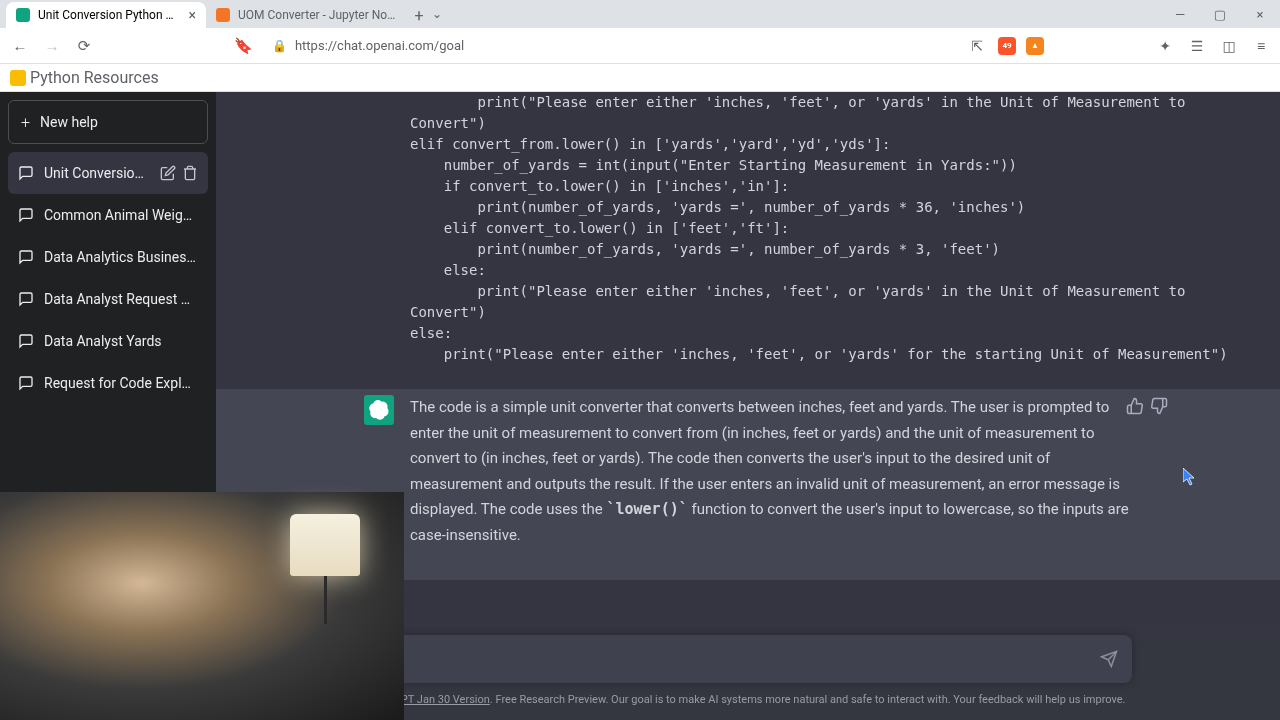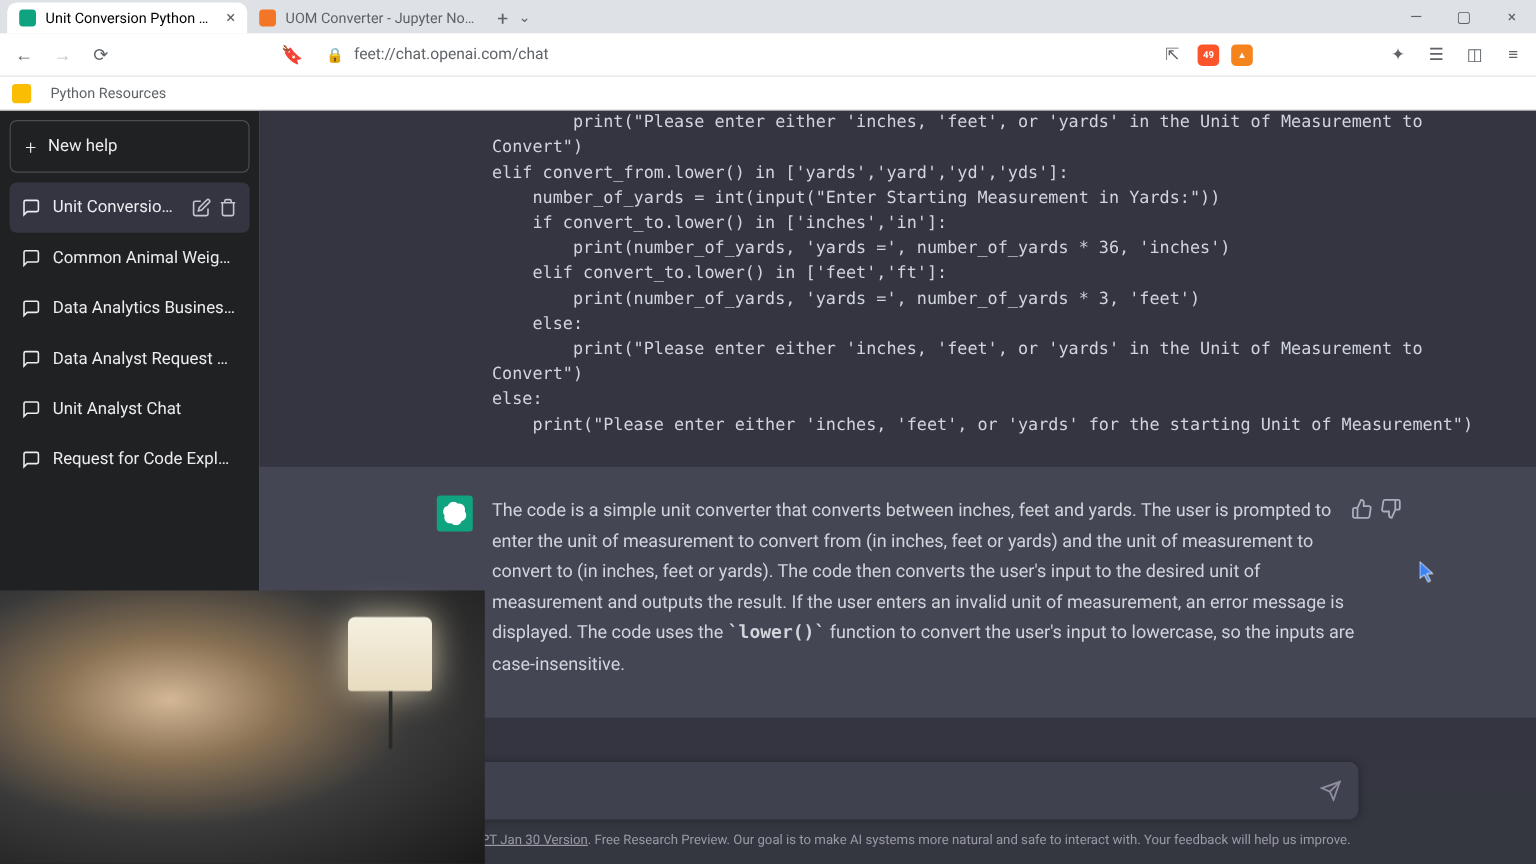--- a/index.html
+++ b/index.html
@@ -26,21 +26,21 @@
 .navbtn { width: 24px; height: 24px; display: flex; align-items: center; justify-content: center; color: #5f6368; font-size: 15px; }
 .navbtn.disabled { opacity: 0.4; }
 .addrbar { flex: 1; display: flex; align-items: center; gap: 8px; height: 28px; padding: 0 8px; color: #5f6368; font-size: 13px; }
 .lock { font-size: 12px; }
 .rightbtns { display: flex; gap: 10px; align-items: center; }
 .iconbtn { width: 22px; height: 22px; display: flex; align-items: center; justify-content: center; color: #5f6368; font-size: 14px; }
 .brave-icon { width: 18px; height: 18px; border-radius: 4px; background: #fb542b; display: flex; align-items: center; justify-content: center; color: #fff; font-size: 8px; font-weight: bold; }
 .brave-icon.orange { background: #f5841f; }
 
 
-.bookmarks { height: 28px; background: #fff; border-bottom: 1px solid #e0e0e0; display: flex; align-items: center; padding: 0 10px; gap: 16px; font-size: 12px; color: #5f6368; }
+.bookmarks { height: 28px; background: #fff; border-bottom: 1px solid #e0e0e0; display: flex; align-items: center; padding: 0 10px; gap: 4px; font-size: 16px; color: #5f6368; }
 .bm-icon { width: 16px; height: 16px; background: #fbbc04; border-radius: 3px; }
 
 
 .content { flex: 1; display: flex; overflow: hidden; }
 
 
 .sidebar { width: 216px; background: #202123; color: #ececf1; display: flex; flex-direction: column; padding: 8px; }
 .newchat { border: 1px solid #4d4d4f; border-radius: 6px; height: 44px; display: flex; align-items: center; padding: 0 12px; gap: 10px; font-size: 14px; cursor: pointer; margin-bottom: 8px; }
 .plus { font-size: 16px; font-weight: 300; }
 .conv { height: 42px; display: flex; align-items: center; padding: 0 10px; gap: 10px; font-size: 14px; border-radius: 6px; cursor: pointer; white-space: nowrap; overflow: hidden; }
@@ -48,21 +48,21 @@
 .conv-icon { width: 16px; height: 16px; flex-shrink: 0; }
 .conv-title { flex: 1; overflow: hidden; text-overflow: ellipsis; color: #ececf1; }
 .conv-actions { display: flex; gap: 6px; flex-shrink: 0; }
 .conv-action { width: 16px; height: 16px; color: #c5c5d2; font-size: 12px; }
 
 
 .chat { flex: 1; background: #343541; display: flex; flex-direction: column; overflow: hidden; position: relative; }
 .messages { flex: 1; overflow-y: auto; }
 .msg { padding: 0 120px; }
 .msg.user { background: #343541; padding-bottom: 24px; }
-.msg.assistant { background: #444654; padding-top: 24px; padding-bottom: 32px; }
+.msg.assistant { background: #444654; padding-top: 6px; padding-bottom: 32px; }
 .msg-inner { max-width: 768px; margin: 0 auto; display: flex; gap: 16px; position: relative; }
 .avatar { width: 30px; height: 30px; border-radius: 3px; flex-shrink: 0; }
 .avatar.gpt { background: #10a37f; display: flex; align-items: center; justify-content: center; }
 .avatar.gpt svg { width: 20px; height: 20px; }
 .msg-content { flex: 1; color: #d1d5db; font-size: 15px; line-height: 1.7; }
 .code { font-family: 'Consolas', 'Monaco', monospace; white-space: pre; font-size: 14px; line-height: 1.5; color: #d1d5db; }
 .msg-actions { position: absolute; right: -36px; top: 2px; display: flex; gap: 6px; }
 .thumb { width: 18px; height: 18px; color: #acacbe; cursor: pointer; }
 .inline-code { font-family: 'Consolas', 'Monaco', monospace; font-weight: bold; }
 
@@ -110,21 +110,21 @@
 </div>
 
 <div class="toolbar">
   <div class="navbtn">←</div>
   <div class="navbtn disabled">→</div>
   <div class="navbtn">⟳</div>
   <div style="width:120px"></div>
   <div class="navbtn">🔖</div>
   <div class="addrbar">
     <span class="lock">🔒</span>
-    <span>feet://chat.openai.com/chat</span>
+    <span>https://chat.openai.com/goal</span>
   </div>
   <div class="rightbtns">
     <div class="iconbtn">⇱</div>
     <div class="brave-icon">
         <span>49</span>
       </div>
     <div class="brave-icon orange">▲</div>
     <div style="width:90px"></div>
     <div class="iconbtn">✦</div>
     <div class="iconbtn">☰</div>
@@ -176,21 +176,21 @@
     <div class="conv">
       <svg class="conv-icon" viewBox="0 0 24 24" fill="none" stroke="currentColor" stroke-width="2">
           <path d="M21 15a2 2 0 0 1-2 2H7l-4 4V5a2 2 0 0 1 2-2h14a2 2 0 0 1 2 2z"></path>
         </svg>
       <span class="conv-title">Data Analyst Request No Data</span>
     </div>
     <div class="conv">
       <svg class="conv-icon" viewBox="0 0 24 24" fill="none" stroke="currentColor" stroke-width="2">
           <path d="M21 15a2 2 0 0 1-2 2H7l-4 4V5a2 2 0 0 1 2-2h14a2 2 0 0 1 2 2z"></path>
         </svg>
-      <span class="conv-title">Unit Analyst Chat</span>
+      <span class="conv-title">Data Analyst Yards</span>
     </div>
     <div class="conv">
       <svg class="conv-icon" viewBox="0 0 24 24" fill="none" stroke="currentColor" stroke-width="2">
           <path d="M21 15a2 2 0 0 1-2 2H7l-4 4V5a2 2 0 0 1 2-2h14a2 2 0 0 1 2 2z"></path>
         </svg>
       <span class="conv-title">Request for Code Explanation</span>
     </div>
   </div>
 
   <div class="chat">

